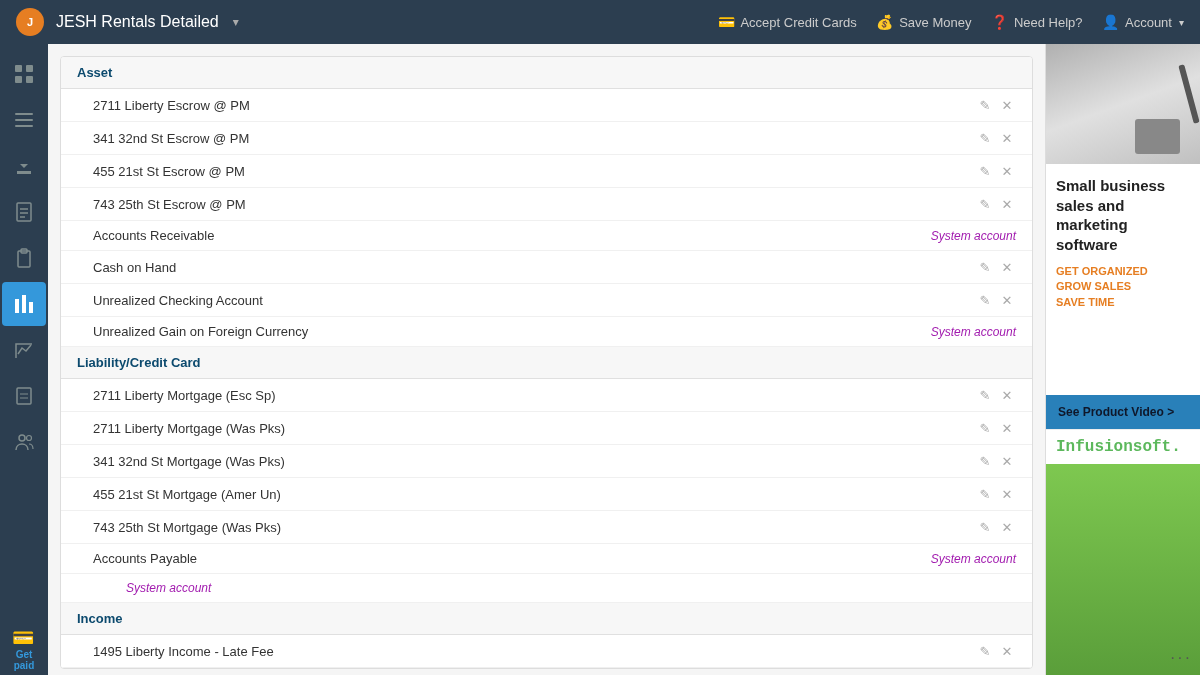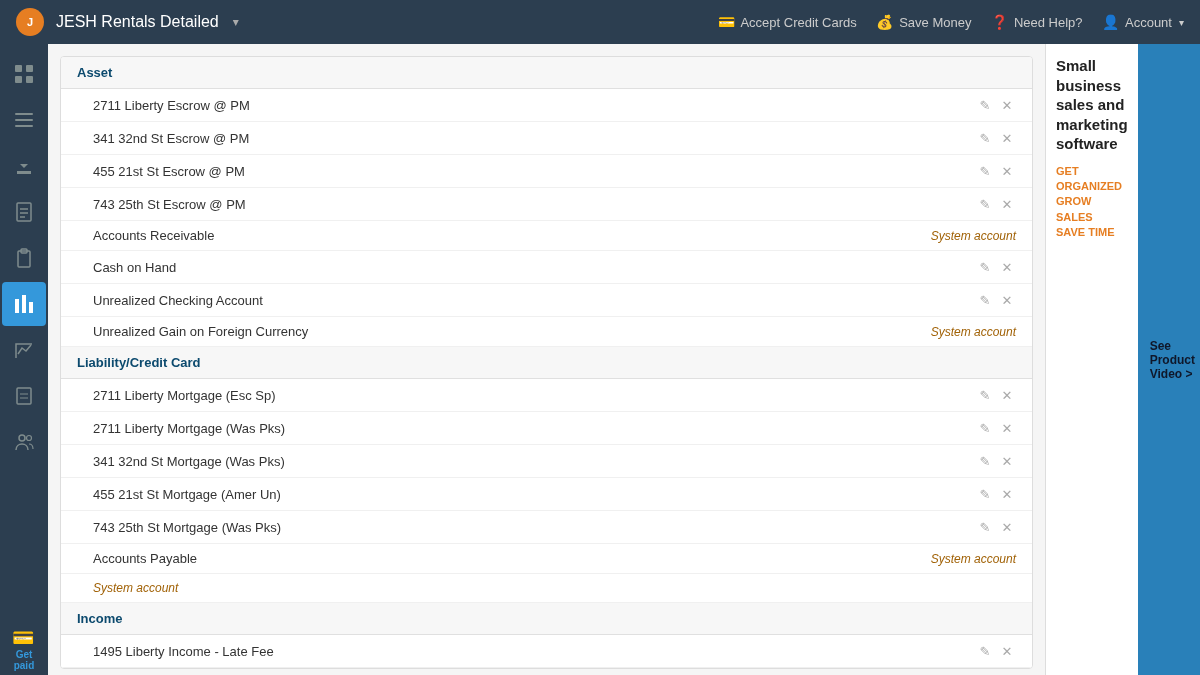--- a/index.html
+++ b/index.html
@@ -108,39 +108,40 @@
       flex: 1;
       color: #333;
       font-size: 13px;
     }
     .account-actions {
       display: flex;
       gap: 4px;
       align-items: center;
     }
     .system-account-label {
-      color: #a16207;
+      color: #a21caf;
       font-size: 12px;
       font-style: italic;
+      margin-left: 33px;
     }
     .icon-btn {
       width: 18px; height: 18px;
       display: inline-flex; align-items: center; justify-content: center;
       color: #aaa;
       cursor: pointer;
       font-size: 13px;
     }
 
     
     .ad-sidebar {
       width: 155px;
       background: #fff;
       flex-shrink: 0;
       display: flex;
-      flex-direction: row;
+      flex-direction: column;
       border-left: 1px solid #ddd;
       overflow: hidden;
     }
     .ad-image-top {
       width: 100%;
       height: 120px;
       background: linear-gradient(135deg, #c8c8c8 0%, #d8d8d8 100%);
       display: flex;
       align-items: center;
       justify-content: center;

